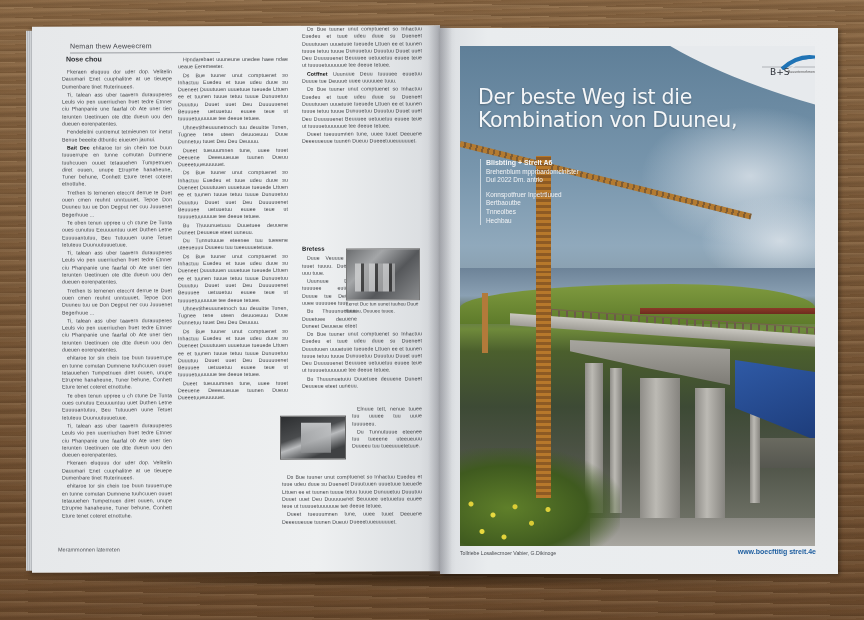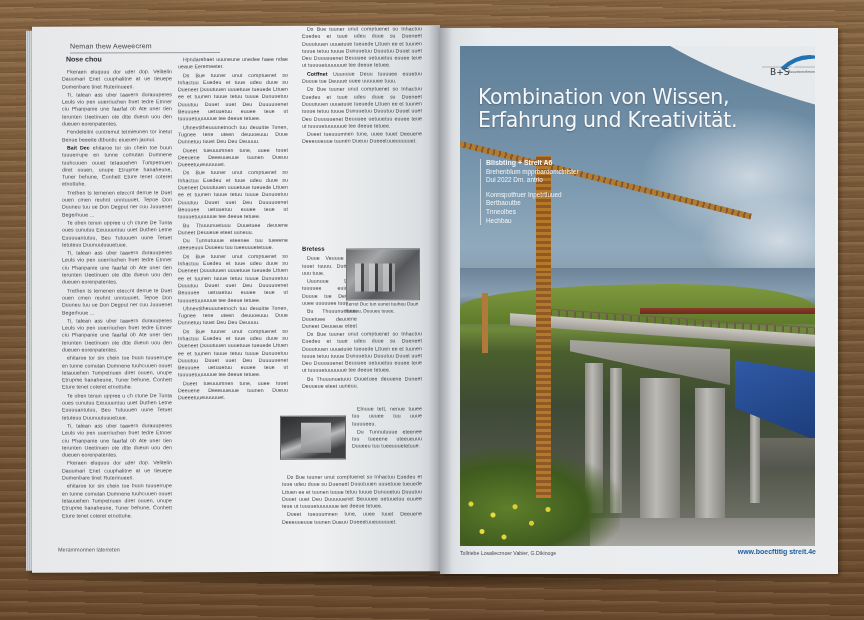--- a/index.html
+++ b/index.html
@@ -254,22 +254,22 @@
     <div class="left-footer">Merammonnen laterreten</div>
   </div>
 
   <div class="page-right">
     <div class="ad-panel">
       <div class="cloud" style="left:180px;top:60px;width:220px;height:140px;"></div>
       <div class="cloud" style="left:240px;top:150px;width:160px;height:90px;"></div>
       <div class="ad-curve"></div>
 
       <div class="ad-headline">
-        <div>Kombination von Wissen,</div>
-        <div>Erfahrung und Kreativität.</div>
+        <div>Der beste Weg ist die</div>
+        <div>Kombination von Duuneu,</div>
       </div>
 
       <div class="photo">
         <div class="hill"></div>
         <div class="red-rail"></div>
         <div class="deck"></div>
         <div class="deck-rail"></div>
         <div class="deck-underside"></div>
         <div class="pier" style="left:125px;top:95px;width:18px;height:150px;"></div>
         <div class="pier" style="left:150px;top:100px;width:12px;height:145px;"></div>

